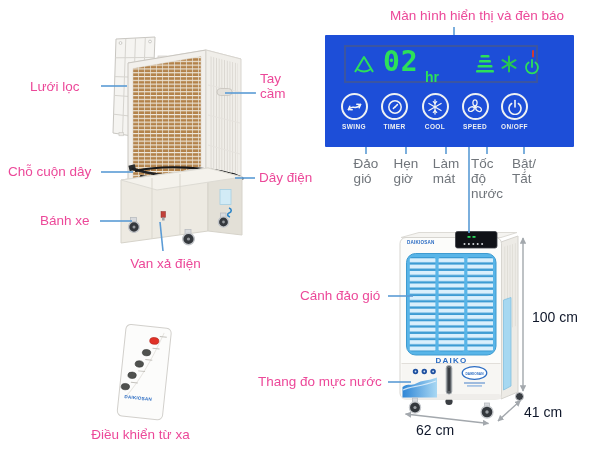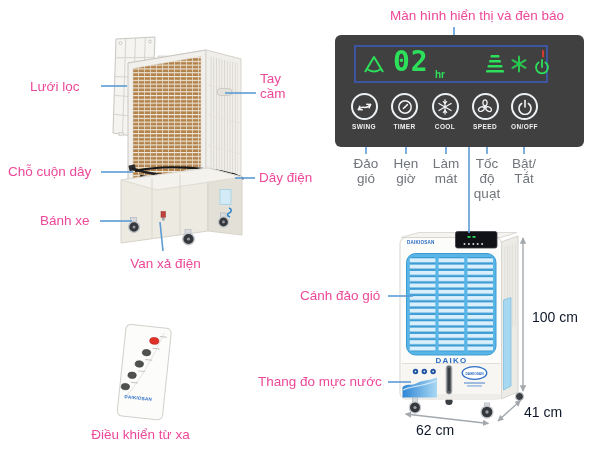--- a/index.html
+++ b/index.html
@@ -4,30 +4,30 @@
 <style>
   html,body{margin:0;padding:0;background:#fff;}
   .canvas{position:relative;width:600px;height:457px;background:#ffffff;overflow:hidden;
           font-family:"Liberation Sans","DejaVu Sans",sans-serif;}
   .abs{position:absolute;}
   svg text{font-family:"Liberation Sans","DejaVu Sans",sans-serif;}
   .lbl{position:absolute;color:#ec4899;font-size:13.5px;line-height:1.08;white-space:pre-line;}
   .lbl.r{text-align:left;}
   .lbl.c{text-align:center;}
   .dim{position:absolute;color:#0f172a;font-size:14px;white-space:nowrap;}
-  .panel{position:absolute;left:335px;top:35px;width:249px;height:112px;background:#404040;border-radius:6px;}
+  .panel{position:absolute;left:325px;top:35px;width:249px;height:112px;background:#1d4ed8;border-radius:1px;}
   .display{position:absolute;left:19px;top:10px;width:194px;height:38px;border:2px solid #3b55a1;box-sizing:border-box;}
   .seg{position:absolute;left:37px;top:-2px;color:#2ce05a;font-family:"DejaVu Sans Mono",monospace;
        font-size:28px;font-weight:bold;letter-spacing:1px;}
-  .seg-unit{position:absolute;left:79px;top:22px;color:#2ce05a;font-size:10px;font-weight:bold;}
+  .seg-unit{position:absolute;left:79px;top:22px;color:#2ce05a;font-size:14px;font-weight:bold;}
   .pbtn{position:absolute;top:58px;width:27px;height:27px;border:2px solid #eef1f3;border-radius:50%;
         box-sizing:border-box;display:flex;align-items:center;justify-content:center;}
   .pbtn-cap{position:absolute;top:88px;transform:translateX(-50%);color:#eef0f2;font-size:6.5px;
             font-weight:bold;letter-spacing:.4px;white-space:nowrap;}
-  .cap{position:absolute;top:157px;transform:translateX(-50%);text-align:center;color:#70757b;
+  .cap{position:absolute;top:157px;transform:translateX(-50%);text-align:left;color:#70757b;
        font-size:13.5px;line-height:1.1;white-space:pre-line;}
 </style>
 </head>
 <body>
 
 <div class="canvas">
 
   <svg class="abs" style="left:90px;top:28px" width="175" height="235" viewBox="90 28 175 235">
     <defs>
       <pattern id="weave" width="6" height="3.8" patternUnits="userSpaceOnUse">
@@ -328,21 +328,21 @@
   <div class="lbl c" style="left:367px;top:9px;width:220px">Màn hình hiển thị và đèn báo</div>
 
   <div class="cap" style="left:366px">Đảo
 gió</div>
   <div class="cap" style="left:406px">Hẹn
 giờ</div>
   <div class="cap" style="left:446px">Làm
 mát</div>
   <div class="cap" style="left:487px">Tốc
 độ
-quạt</div>
+nước</div>
   <div class="cap" style="left:524px">Bật/
 Tắt</div>
 
   <div class="lbl r" style="left:30px;top:80px;width:68px">Lưới lọc</div>
   <div class="lbl" style="left:260px;top:72px;width:40px">Tay
 cầm</div>
   <div class="lbl r" style="left:8px;top:165px;width:90px">Chỗ cuộn dây</div>
   <div class="lbl" style="left:259px;top:171px;width:60px">Dây điện</div>
   <div class="lbl r" style="left:40px;top:214px;width:58px">Bánh xe</div>
   <div class="lbl c" style="left:123px;top:257px;width:85px">Van xả điện</div>

